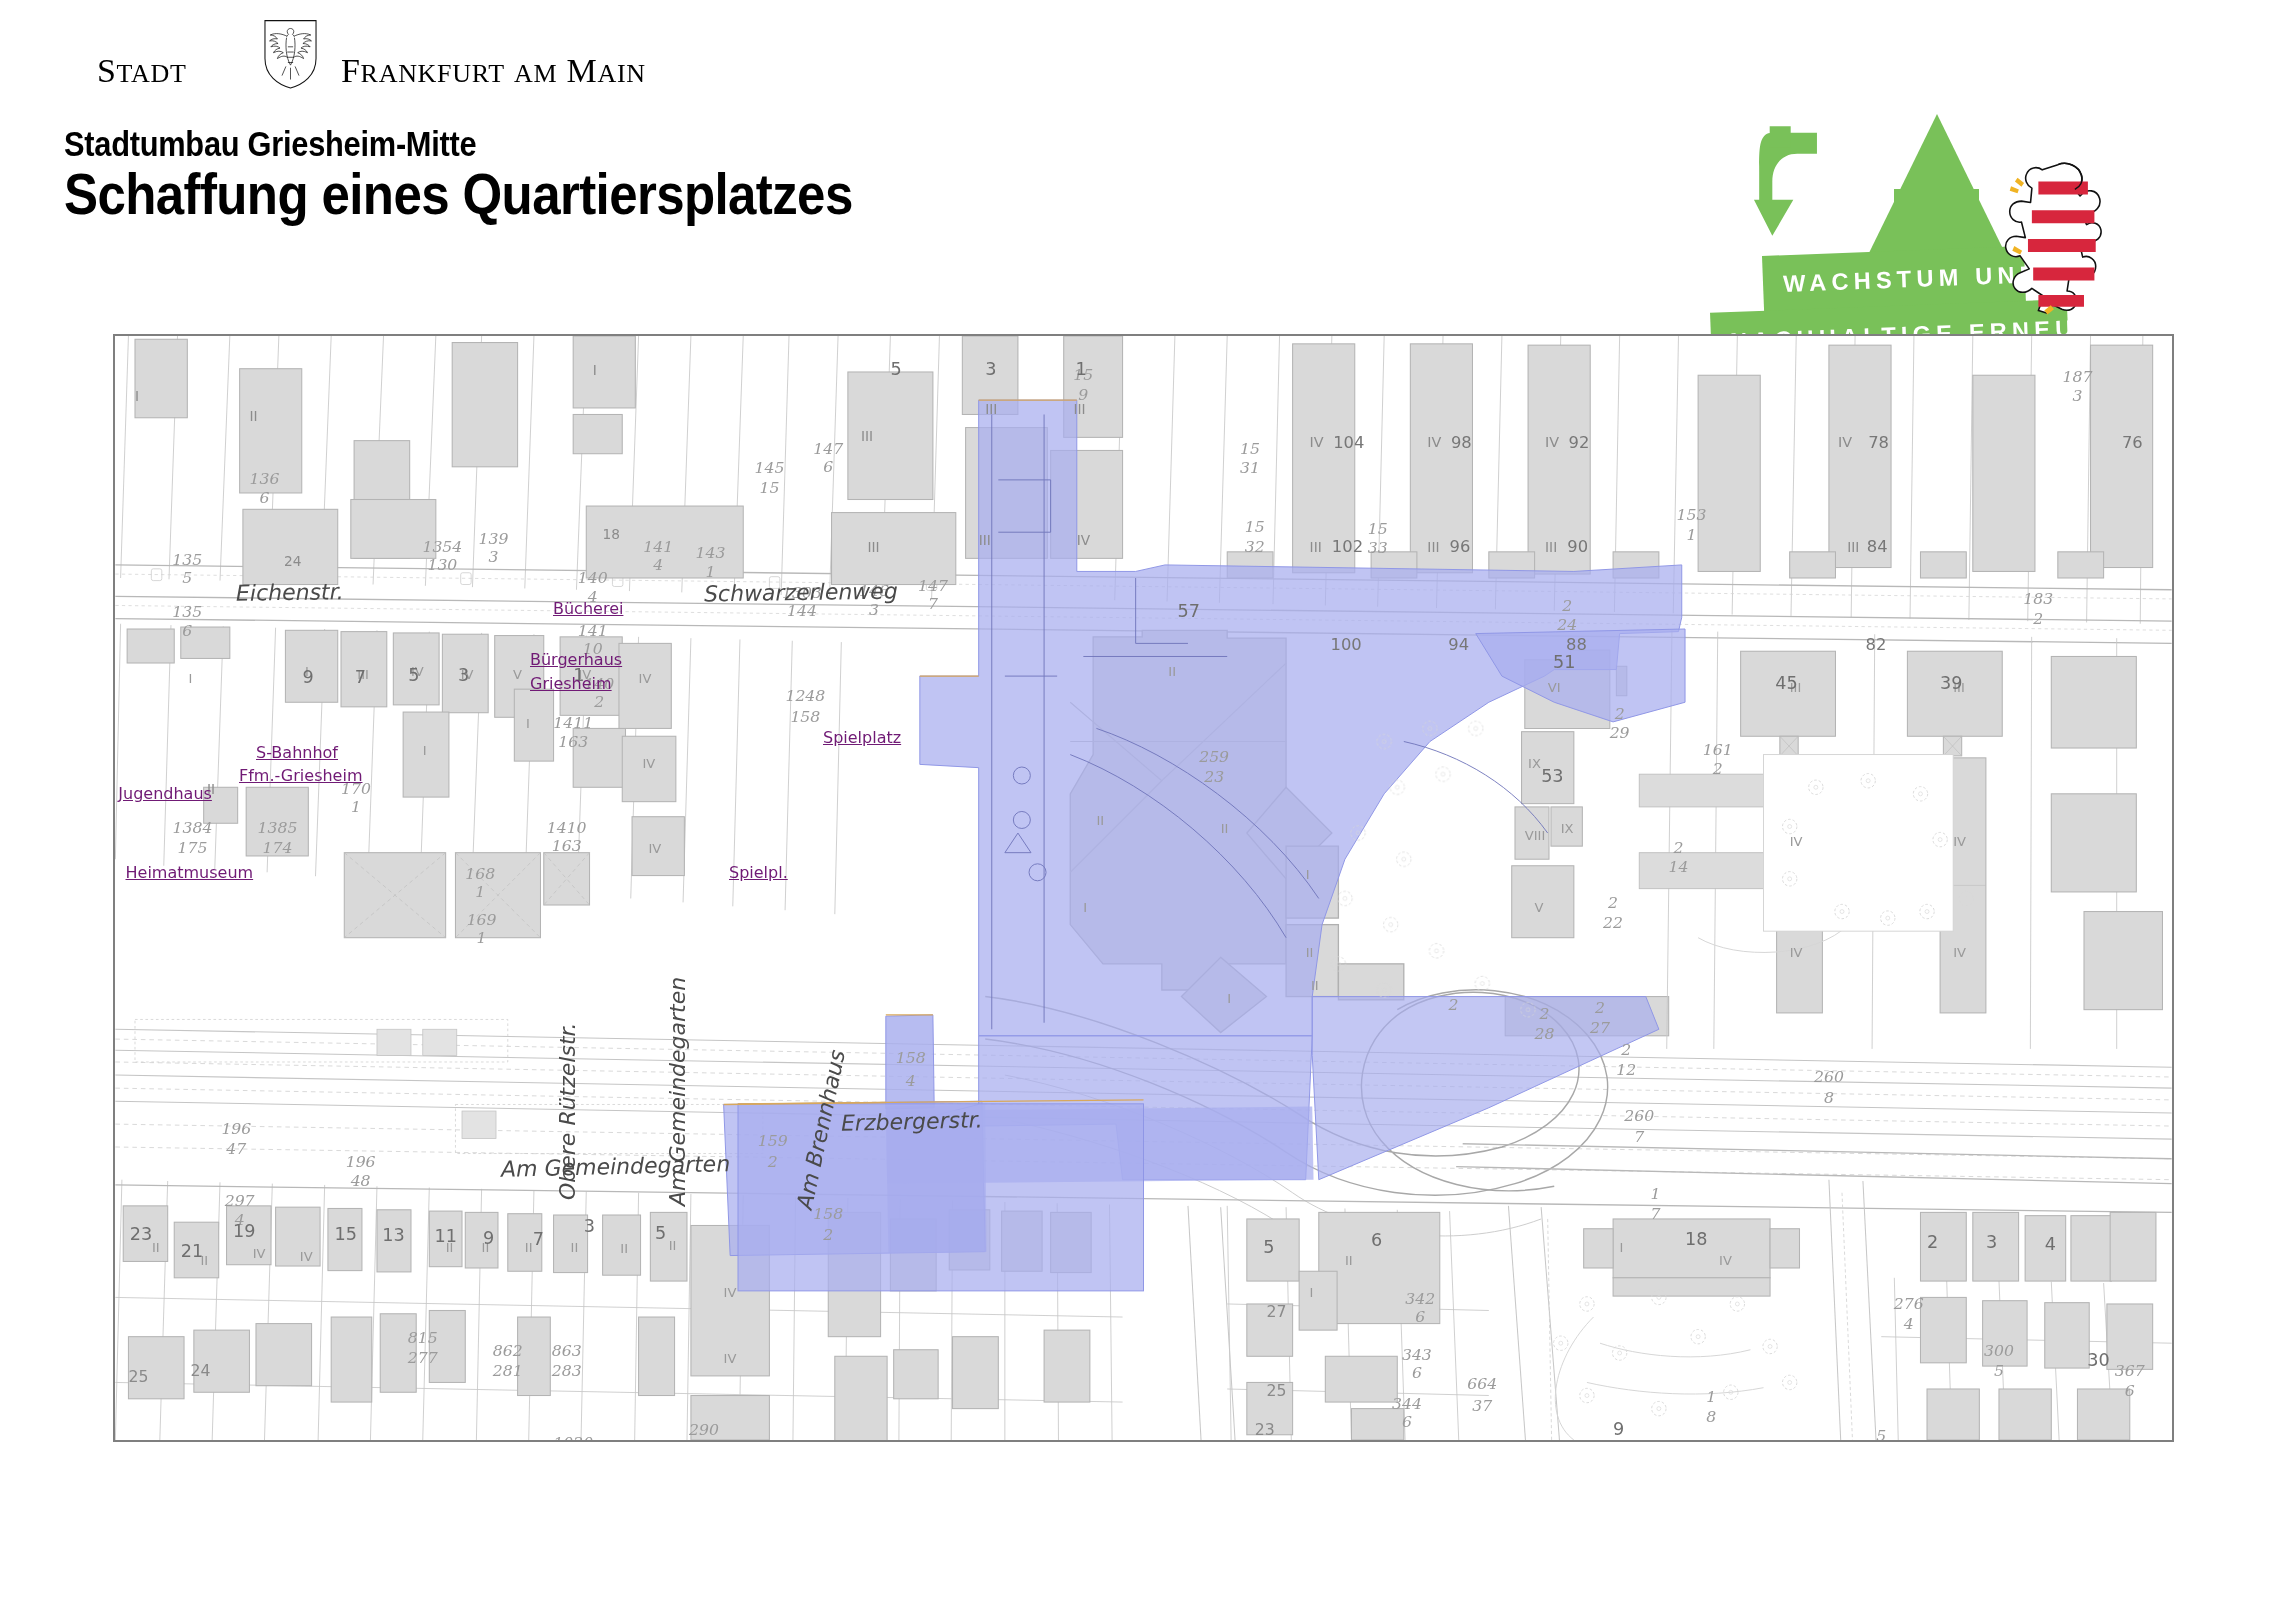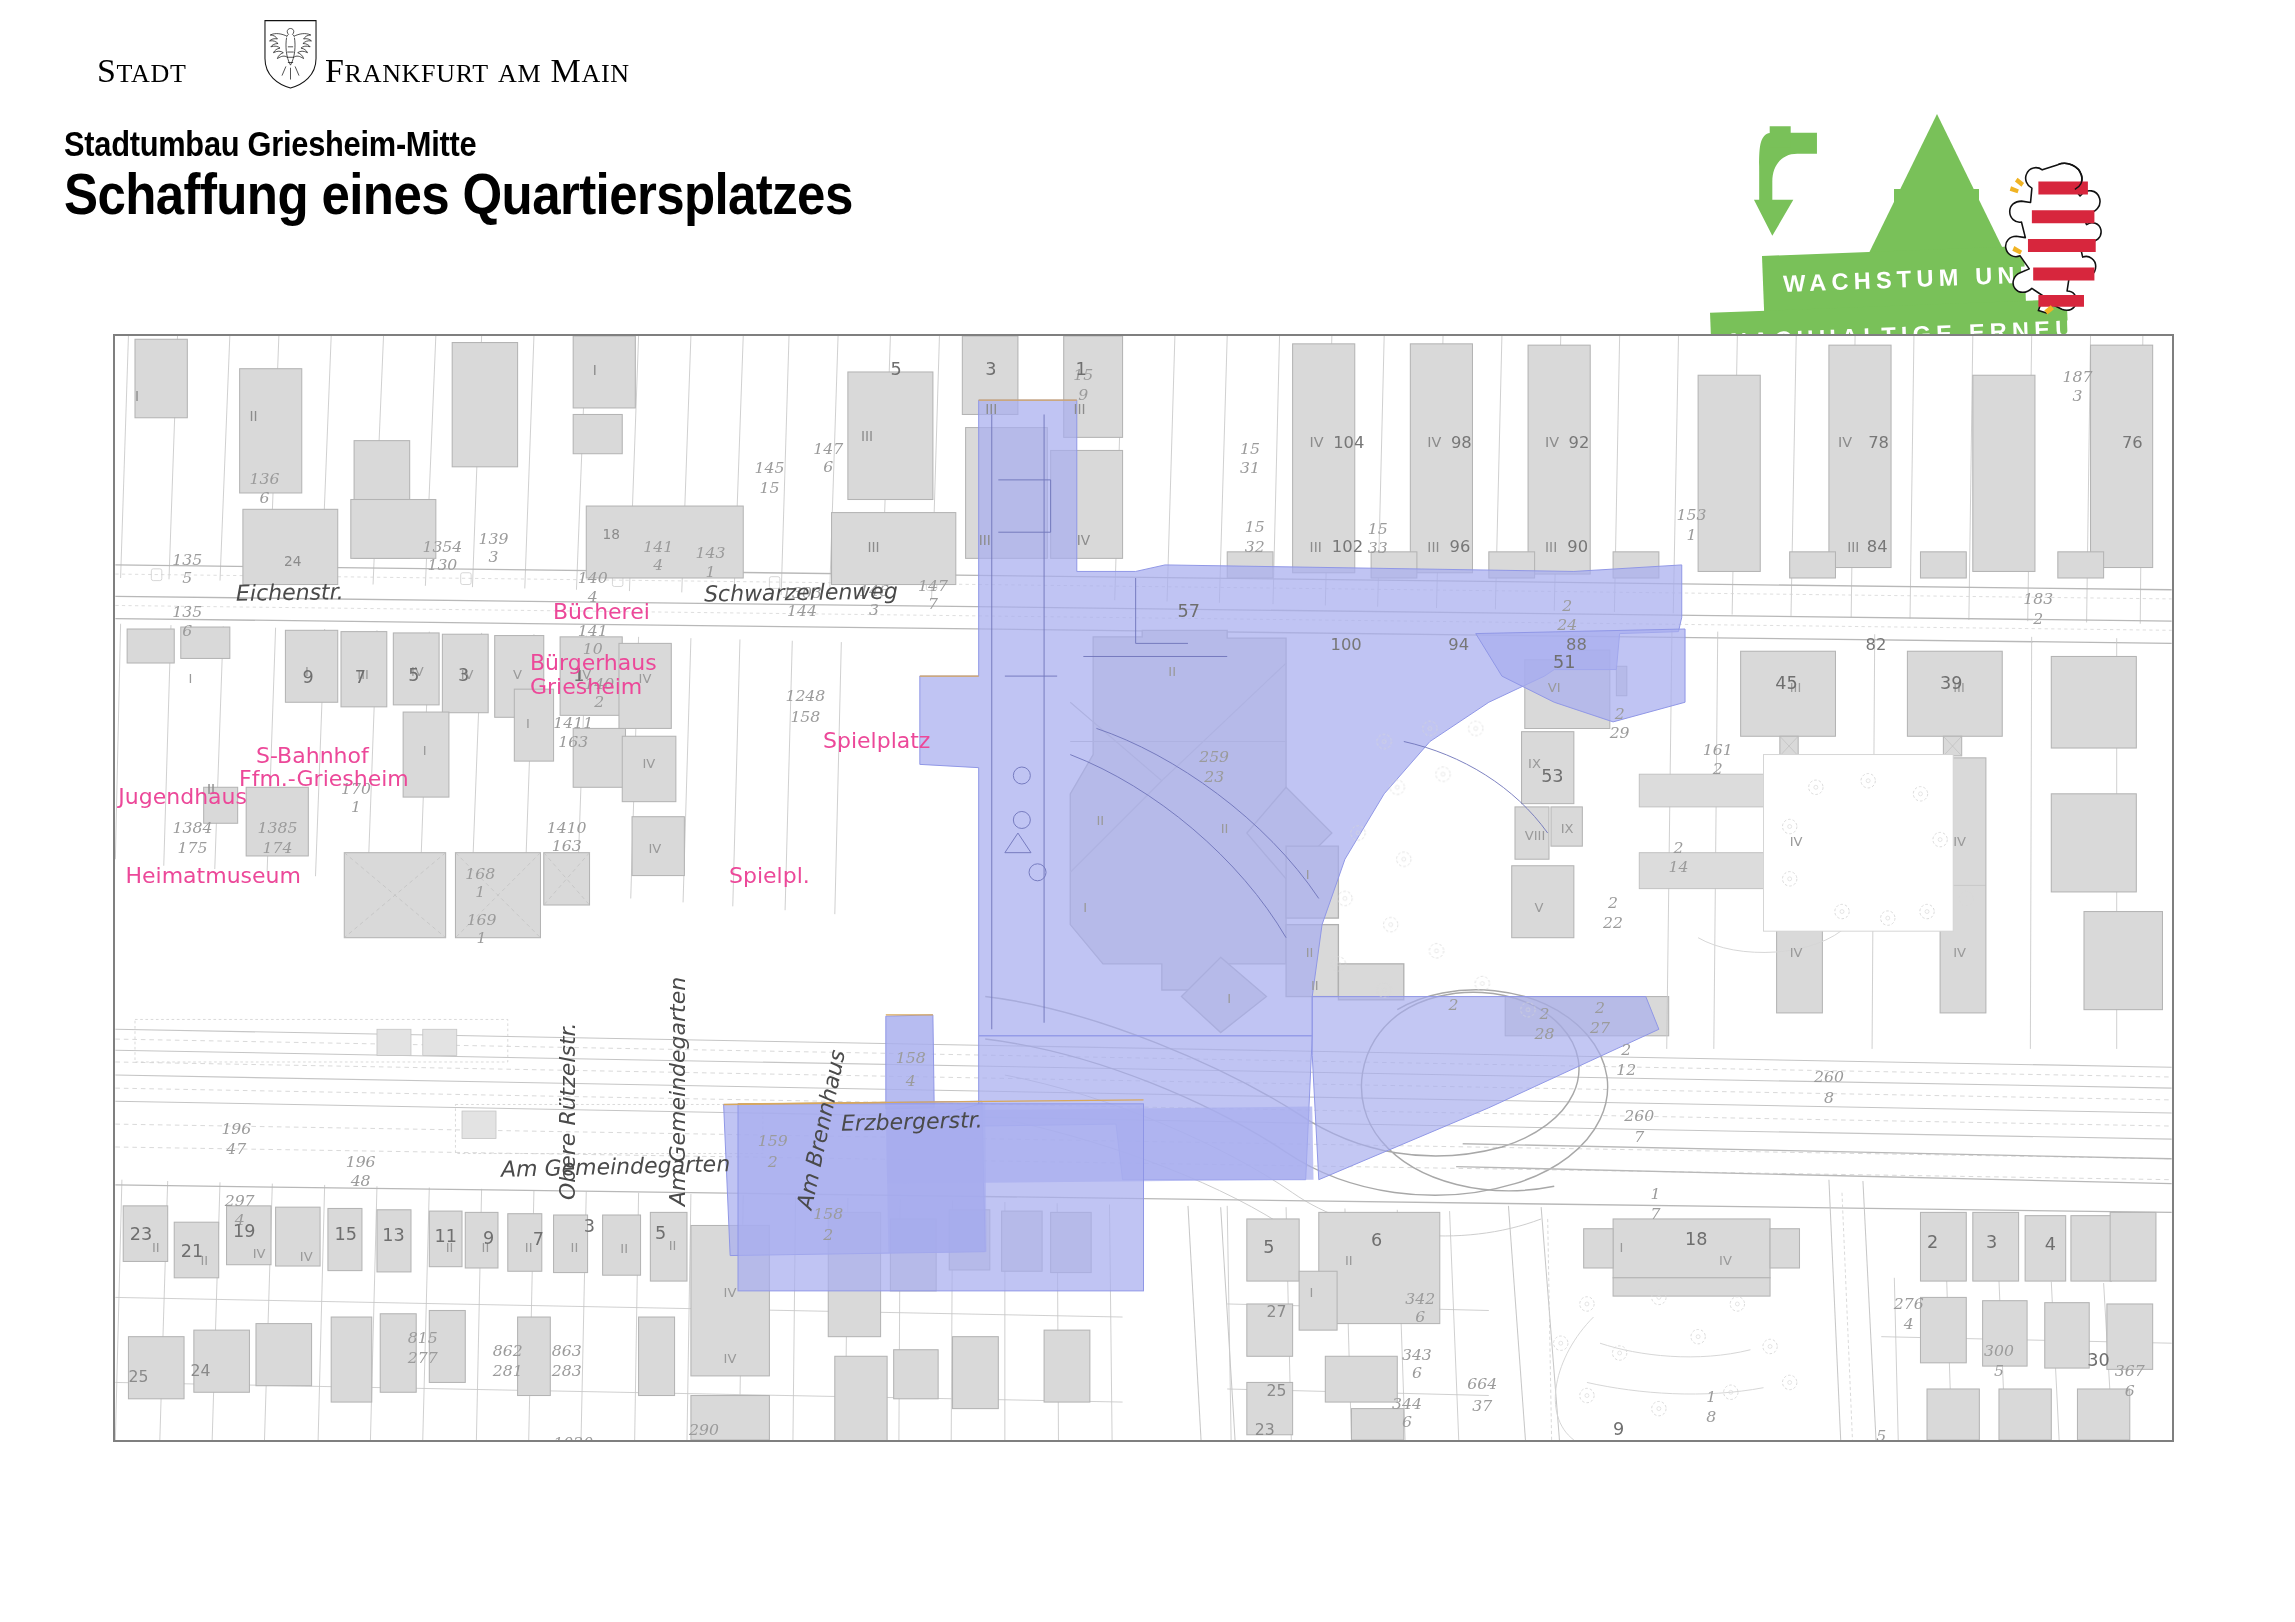--- a/index.html
+++ b/index.html
@@ -11,21 +11,21 @@
 
   
   #header{position:absolute;left:0;top:0;width:2295px;height:327px;}
 
   #city-logo{position:absolute;left:97px;top:31px;width:419px;height:59px;text-align:right;}
   #city-logo .crest{position:absolute;left:164px;top:-13px;width:59px;height:72px;}
   #city-logo .ctext{position:absolute;left:0;top:21px;font-size:34px;letter-spacing:0.7px;
       font-family:"Liberation Serif",serif;color:#000;white-space:nowrap;font-weight:300;}
   #city-logo .ctext .big{font-size:34px;}
   #city-logo .ctext .sm{font-size:26px;}
-  #city-logo .part2{position:absolute;left:228px;top:21px;font-family:Liberation Serif, serif;}
+  #city-logo .part2{position:absolute;left:244px;top:21px;font-family:Liberation Serif, serif;}
 
   #subtitle{position:absolute;left:64px;top:124px;font-size:35px;font-weight:bold;
      letter-spacing:-0.3px;color:#000;white-space:nowrap;
      transform:scaleX(0.88);transform-origin:left center;}
   #maintitle{position:absolute;left:64px;top:160px;font-size:58px;font-weight:bold;
      letter-spacing:-0.7px;color:#000;white-space:nowrap;
      transform:scaleX(0.88);transform-origin:left center;}
 
   
   #wachstum{position:absolute;left:1727px;top:114px;width:406px;height:262px;}
@@ -49,21 +49,21 @@
   .wx-lion{position:absolute;left:271px;top:36px;width:114px;height:170px;}
 
   
   #map{position:absolute;left:113px;top:334px;width:2061px;height:1108px;
       border:2px solid #7f7f7f;box-sizing:border-box;background:#ffffff;overflow:hidden;}
   #mapcanvas{position:absolute;left:0;top:0;width:2057px;height:1104px;}
 
   .mlabel{position:absolute;font-family:"DejaVu Sans",sans-serif;color:#575757;
       white-space:nowrap;pointer-events:none;}
   .street{font-style:italic;font-size:22px;color:#4a4a4a;}
-  .poi{font-size:22px;color:#ec4899;}
+  .poi{font-size:16px;color:#701a75;text-decoration:underline;}
 
   
   #footer{position:absolute;left:0;top:1465px;width:2295px;height:157px;}
 </style>
 </head>
 <body>
 
 <div id="header">
 
   <div id="city-logo">

